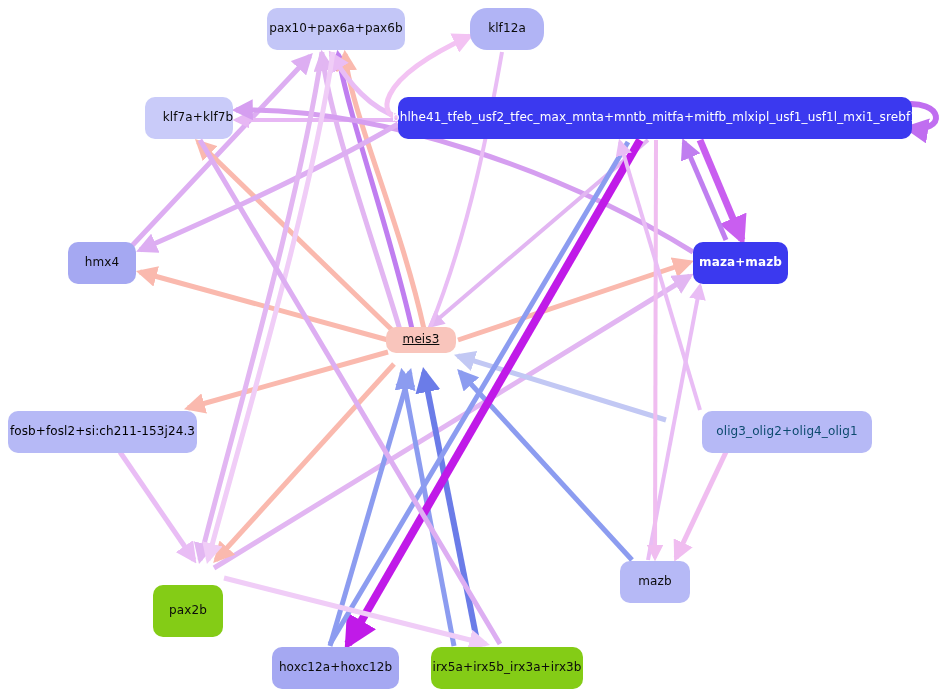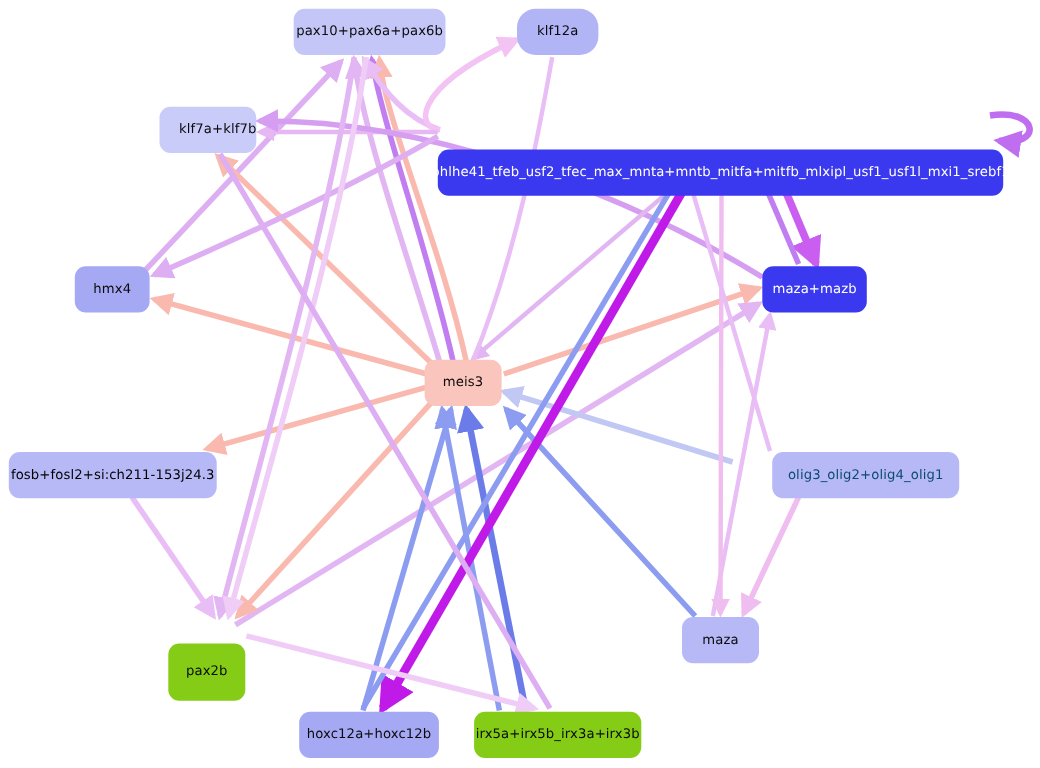--- a/index.html
+++ b/index.html
@@ -185,46 +185,46 @@
       <path d="M 430 328 C 470 230 490 120 502 52" fill="none" stroke="#e9bdf5" stroke-width="4" stroke-linecap="butt"></path>
       <path d="M 700 410 L 620 142" fill="none" stroke="#e9bdf5" stroke-width="4" stroke-linecap="butt" marker-end="url(#ah-e36)"></path>
     </svg>
   <div id="node-layer">
       <div class="graph-node" style="left: 267px; top: 8px; width: 138px; height: 42px; background: rgb(195, 198, 247); color: rgb(11, 11, 11);">
         <span class="node-label">pax10+pax6a+pax6b</span>
       </div>
       <div class="graph-node" style="left: 470px; top: 8px; width: 74px; height: 42px; background: rgb(177, 180, 245); color: rgb(11, 11, 11); border-radius: 17px;">
         <span class="node-label">klf12a</span>
       </div>
-      <div class="graph-node" style="left: 398px; top: 97px; width: 514px; height: 42px; background: rgb(59, 57, 239); color: rgb(255, 255, 255); margin-top: 39px;">
+      <div class="graph-node" style="left: 398px; top: 97px; width: 514px; height: 42px; background: rgb(59, 57, 239); color: rgb(255, 255, 255);">
         <span class="node-label">bhlhe41_tfeb_usf2_tfec_max_mnta+mntb_mitfa+mitfb_mlxipl_usf1_usf1l_mxi1_srebf1</span>
       </div>
       <div class="graph-node" style="left: 145px; top: 97px; width: 88px; height: 42px; background: rgb(201, 203, 249); color: rgb(11, 11, 11); padding-left: 28px;">
         <span class="node-label">klf7a+klf7b</span>
       </div>
       <div class="graph-node" style="left: 68px; top: 242px; width: 68px; height: 42px; background: rgb(165, 168, 242); color: rgb(11, 11, 11);">
         <span class="node-label">hmx4</span>
       </div>
-      <div class="graph-node" style="left: 693px; top: 242px; width: 95px; height: 42px; background: rgb(59, 57, 239); color: rgb(255, 255, 255);">
+      <div class="graph-node" style="left: 693px; top: 242px; width: 95px; height: 42px; background: rgb(59, 57, 239); color: rgb(255, 255, 255); font-weight: bold;">
         <span class="node-label">maza+mazb</span>
       </div>
-      <div class="graph-node" style="left: 386px; top: 327px; width: 70px; height: 42px; background: rgb(249, 197, 188); color: rgb(11, 11, 11);">
+      <div class="graph-node" style="left: 386px; top: 327px; width: 70px; height: 26px; background: rgb(249, 197, 188); color: rgb(11, 11, 11); text-decoration: underline;">
         <span class="node-label">meis3</span>
       </div>
       <div class="graph-node" style="left: 8px; top: 411px; width: 189px; height: 42px; background: rgb(182, 185, 246); color: #000000;">
         <span class="node-label">fosb+fosl2+si:ch211-153j24.3</span>
       </div>
       <div class="graph-node" style="left: 666px; top: 411px; width: 170px; height: 42px; background: rgb(182, 185, 246); color: #0c4a6e; margin-left: 36px;">
         <span class="node-label">olig3_olig2+olig4_olig1</span>
       </div>
       <div class="graph-node" style="left: 153px; top: 585px; width: 70px; height: 52px; background: #84cc16; color: rgb(11, 11, 11);">
         <span class="node-label">pax2b</span>
       </div>
       <div class="graph-node" style="left: 620px; top: 561px; width: 70px; height: 42px; background: rgb(182, 185, 246); color: rgb(11, 11, 11);">
-        <span class="node-label">maza</span>
+        <span class="node-label">mazb</span>
       </div>
       <div class="graph-node" style="left: 272px; top: 647px; width: 127px; height: 42px; background: rgb(165, 168, 242); color: rgb(11, 11, 11);">
         <span class="node-label">hoxc12a+hoxc12b</span>
       </div>
       <div class="graph-node" style="left: 431px; top: 647px; width: 152px; height: 42px; background: #84cc16; color: rgb(11, 11, 11);">
         <span class="node-label">irx5a+irx5b_irx3a+irx3b</span>
       </div>
     </div>
 </div>
 

